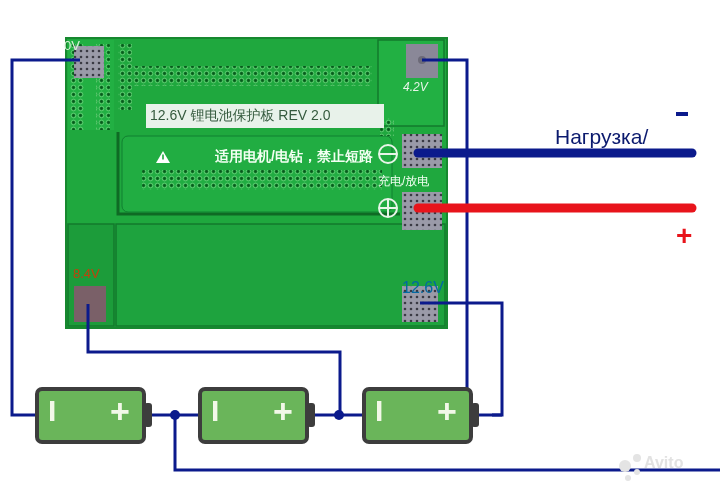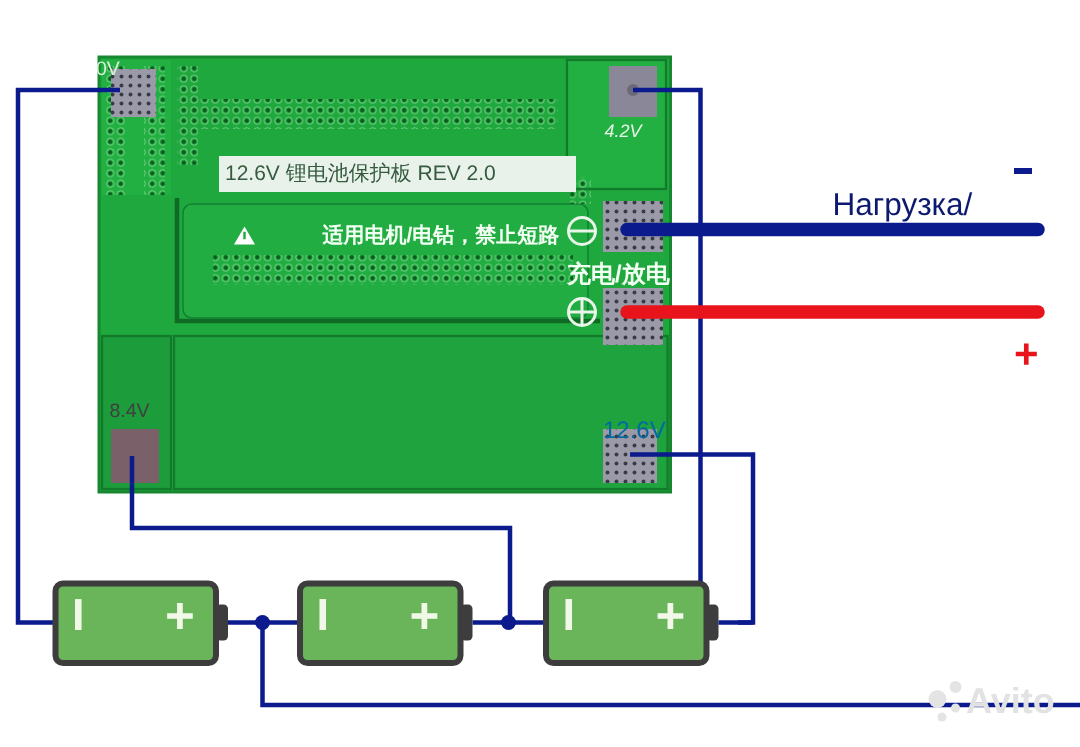--- a/index.html
+++ b/index.html
@@ -104,33 +104,33 @@
   <g fill="#e4e4e4">
     <circle cx="625" cy="466" r="6"></circle>
     <circle cx="637" cy="458" r="4"></circle>
     <circle cx="637" cy="472" r="3"></circle>
     <circle cx="628" cy="478" r="3"></circle>
   </g>
 </svg>
 
 <div class="abs" style="left:64px;top:38px;font-size:13px;color:#d8f2d8;">0V</div>
 <div class="abs" style="left:403px;top:80px;font-size:12px;color:#e8f5e8;font-style:italic;">4.2V</div>
-<div class="abs" style="left:73px;top:266px;font-size:13px;color:#404040;text-align:right;">8.4V</div>
+<div class="abs" style="left:73px;top:266px;font-size:13px;color:#c2410c;text-align:right;">8.4V</div>
 <div class="abs" style="left:402px;top:279px;font-size:16px;color:#0369a1;">12.6V</div>
 
 <div class="abs" style="left:150px;top:107px;font-size:14px;color:#355a3e;white-space:nowrap;">12.6V 锂电池保护板 REV 2.0</div>
 <div class="abs" style="left:176px;top:148px;font-size:14px;color:#f2fff2;font-weight:bold;white-space:nowrap;margin-left:39px;">适用电机/电钻，禁止短路</div>
-<div class="abs" style="left:378px;top:173px;font-size:16px;color:#f2fff2;font-weight:bold;white-space:nowrap;">充电/放电</div>
+<div class="abs" style="left:378px;top:173px;font-size:12px;color:#f2fff2;font-weight:normal;white-space:nowrap;">充电/放电</div>
 
 <div class="abs" style="left:555px;top:81px;font-size:21px;color:#0b1a6e;line-height:26px;margin-top:43px;">
   <div>Нагрузка/</div>
 </div>
 <div class="abs" style="left:676px;top:112px;width:12px;height:4px;background:#0b1a8c;"></div>
 <div class="abs" style="left:676px;top:222px;font-size:28px;font-weight:bold;color:#e8141b;line-height:28px;">+</div>
 
 <div class="abs" style="left:48px;top:394px;font-size:30px;color:#f2f8e8;font-weight:bold;">I</div>
 <div class="abs" style="left:110px;top:392px;font-size:34px;color:#f2f8e8;font-weight:bold;">+</div>
 <div class="abs" style="left:211px;top:394px;font-size:30px;color:#f2f8e8;font-weight:bold;">I</div>
 <div class="abs" style="left:273px;top:392px;font-size:34px;color:#f2f8e8;font-weight:bold;">+</div>
 <div class="abs" style="left:375px;top:394px;font-size:30px;color:#f2f8e8;font-weight:bold;">I</div>
 <div class="abs" style="left:437px;top:392px;font-size:34px;color:#f2f8e8;font-weight:bold;">+</div>
 
-<div class="abs" style="left:644px;top:454px;font-size:24px;color:#e2e2e2;font-weight:bold;">Avito</div>
+<div class="abs" style="left:644px;top:454px;font-size:16px;color:#e2e2e2;font-weight:bold;">Avito</div>
 
 </body></html>

